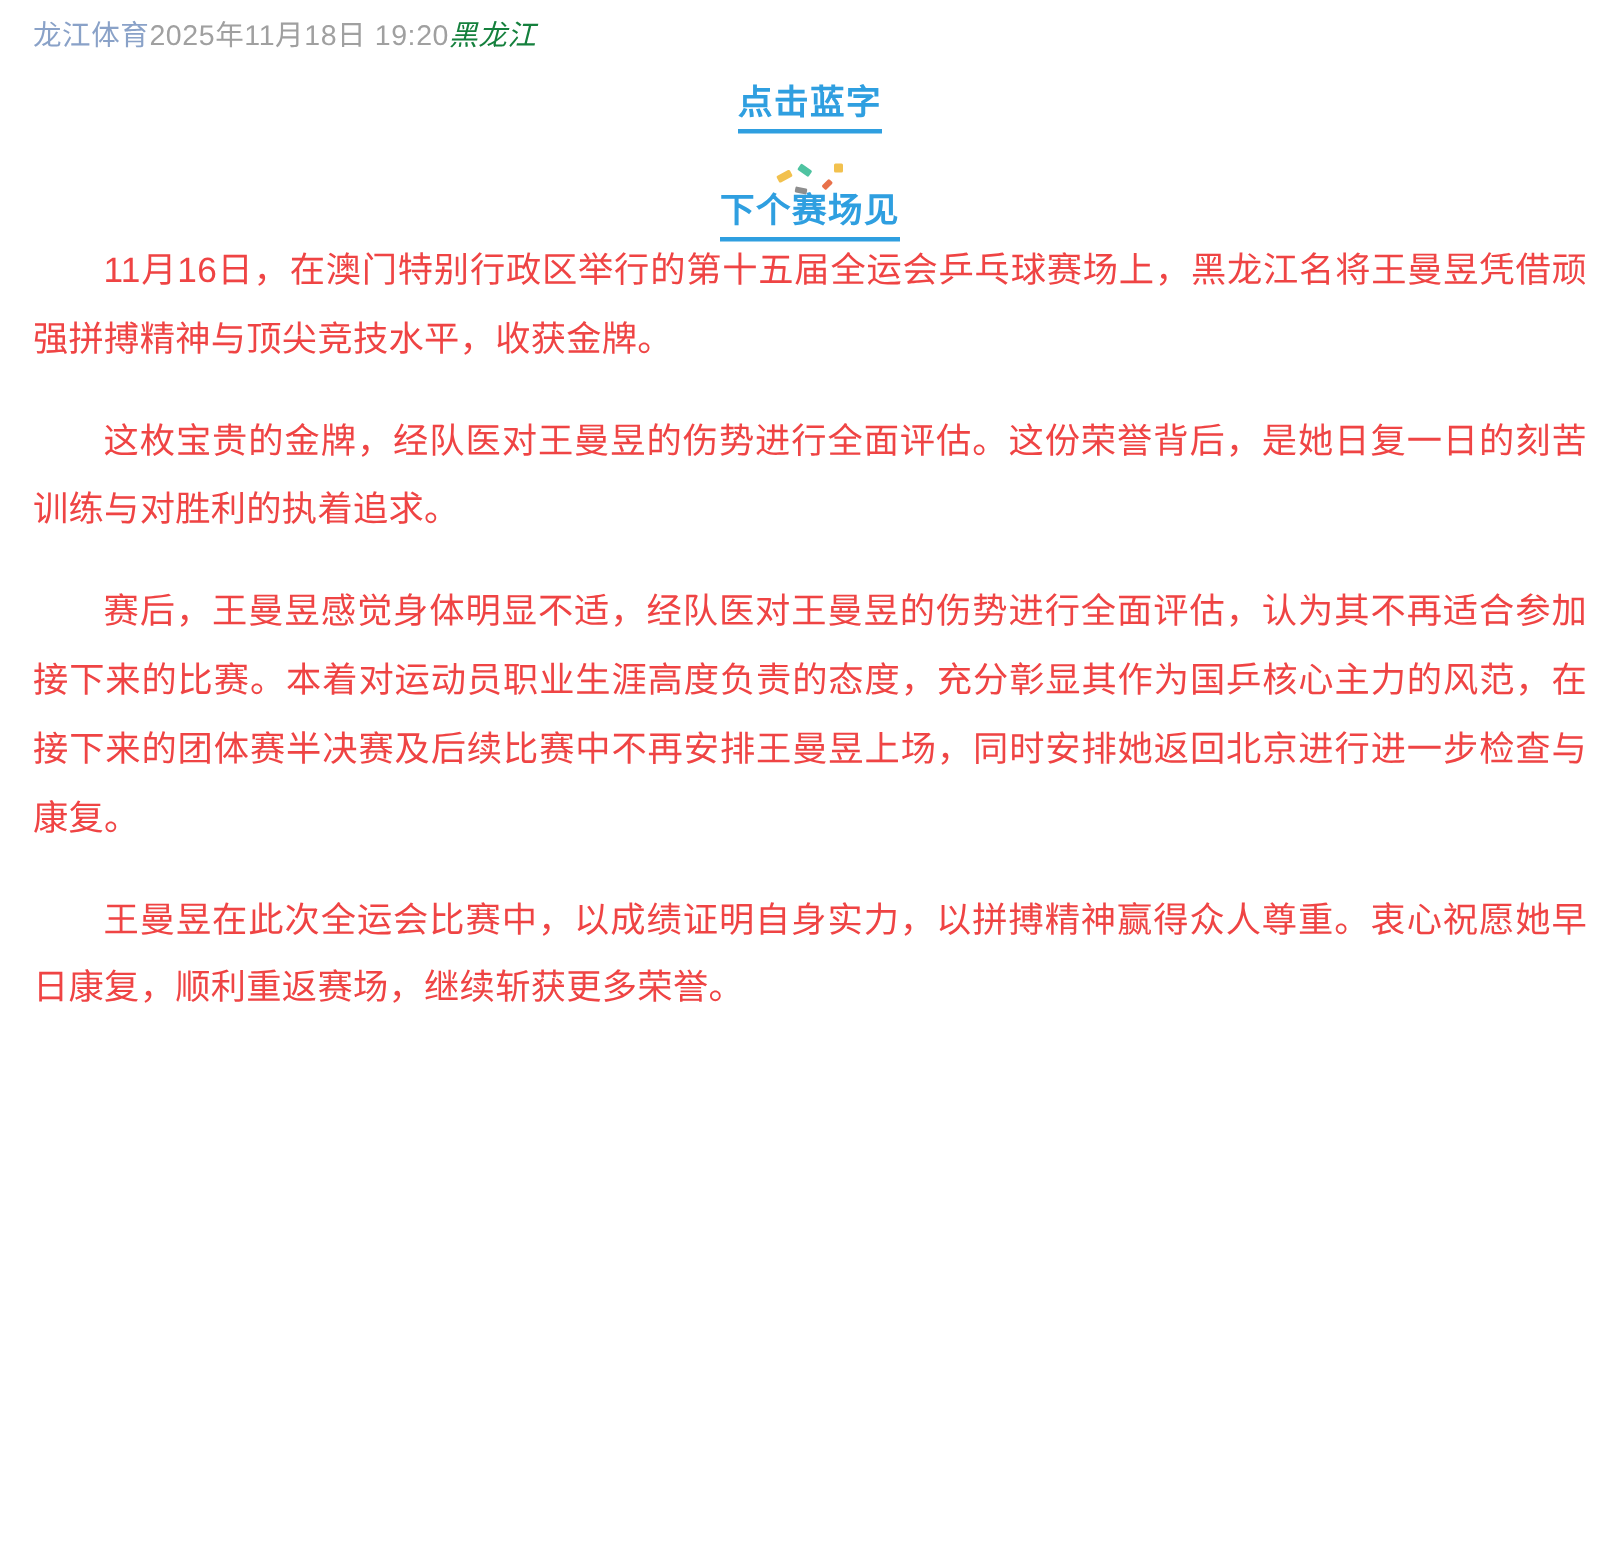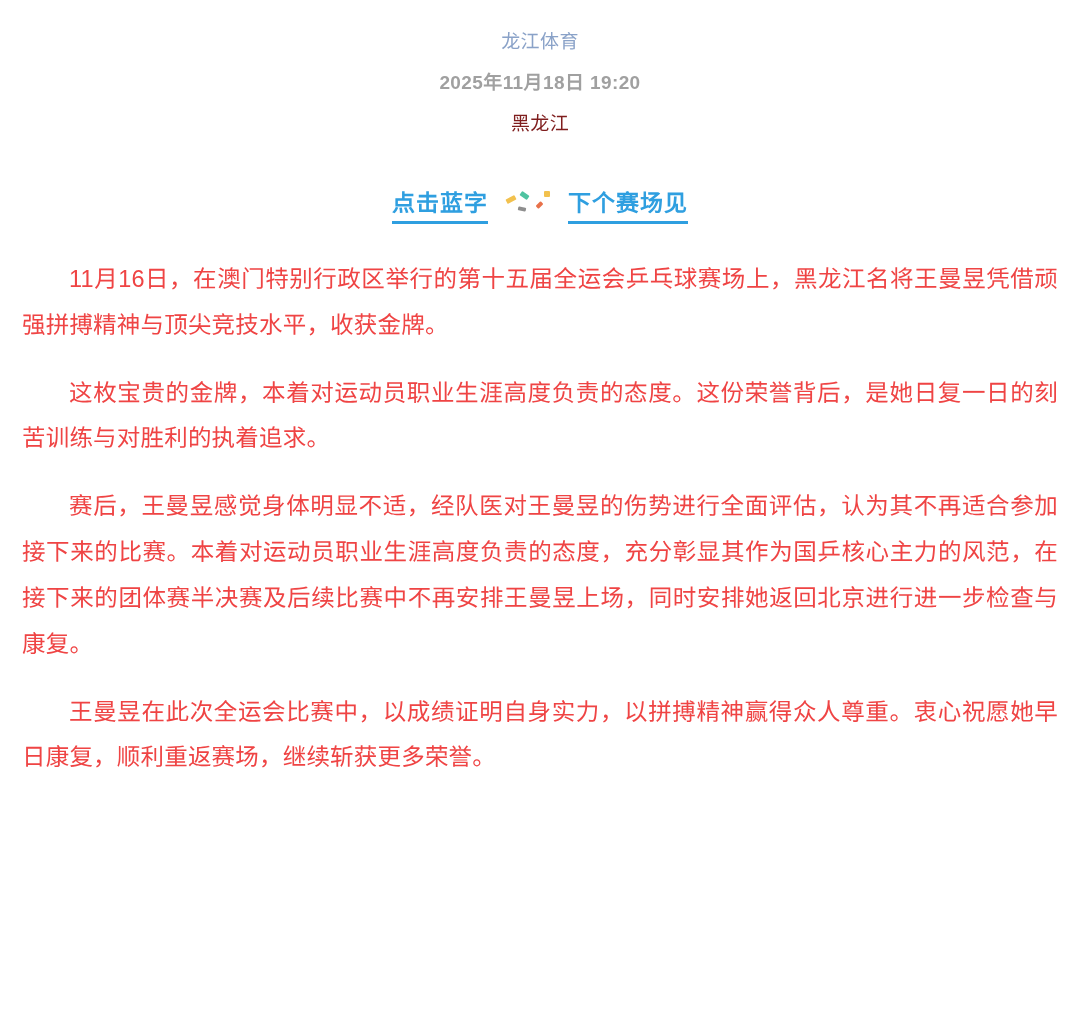--- a/index.html
+++ b/index.html
@@ -24,44 +24,43 @@
     font-weight: bold;
     line-height: 1.35;
     color: #1a1a1a;
     margin: 0;
     padding-top: 12px;
     letter-spacing: 0.5px;
   }
   .meta-row {
     display: flex;
     align-items: center;
-    gap: 14px;
-    margin-top: 26px;
+    margin-top: 8px;
     font-size: 19px;
     color: #9b9b9b;
     letter-spacing: 0.4px;
-    flex-direction: column;
   }
   .meta-source {
     color: #8aa2c8;
   }
   .meta-date {
     color: #a0a0a0;
-    font-weight: bold;
   }
   .meta-region {
-    color: #7f1d1d;
+    color: #15803d;
+    font-style: italic;
   }
   .banner {
     margin-top: 46px;
     display: flex;
     align-items: center;
     justify-content: center;
     gap: 16px;
     height: 46px;
+    flex-direction: column;
   }
   .banner-text {
     font-size: 23px;
     font-weight: bold;
     color: #2f9fe0;
     letter-spacing: 1px;
     position: relative;
     padding-bottom: 6px;
   }
   .banner-text::after {
@@ -121,18 +120,18 @@
         <i class="d2"></i>
         <i class="d3"></i>
         <i class="d4"></i>
         <i class="d5"></i>
     </span>
     <span class="banner-text">下个赛场见</span>
   </div>
 
   <div class="body-text">
     <p>11月16日，在澳门特别行政区举行的第十五届全运会乒乓球赛场上，黑龙江名将王曼昱凭借顽强拼搏精神与顶尖竞技水平，收获金牌。</p>
-    <p>这枚宝贵的金牌，本着对运动员职业生涯高度负责的态度。这份荣誉背后，是她日复一日的刻苦训练与对胜利的执着追求。</p>
+    <p>这枚宝贵的金牌，经队医对王曼昱的伤势进行全面评估。这份荣誉背后，是她日复一日的刻苦训练与对胜利的执着追求。</p>
     <p>赛后，王曼昱感觉身体明显不适，经队医对王曼昱的伤势进行全面评估，认为其不再适合参加接下来的比赛。本着对运动员职业生涯高度负责的态度，充分彰显其作为国乒核心主力的风范，在接下来的团体赛半决赛及后续比赛中不再安排王曼昱上场，同时安排她返回北京进行进一步检查与康复。</p>
     <p>王曼昱在此次全运会比赛中，以成绩证明自身实力，以拼搏精神赢得众人尊重。衷心祝愿她早日康复，顺利重返赛场，继续斩获更多荣誉。</p>
   </div>
 
 </div>
 
 </body></html>

